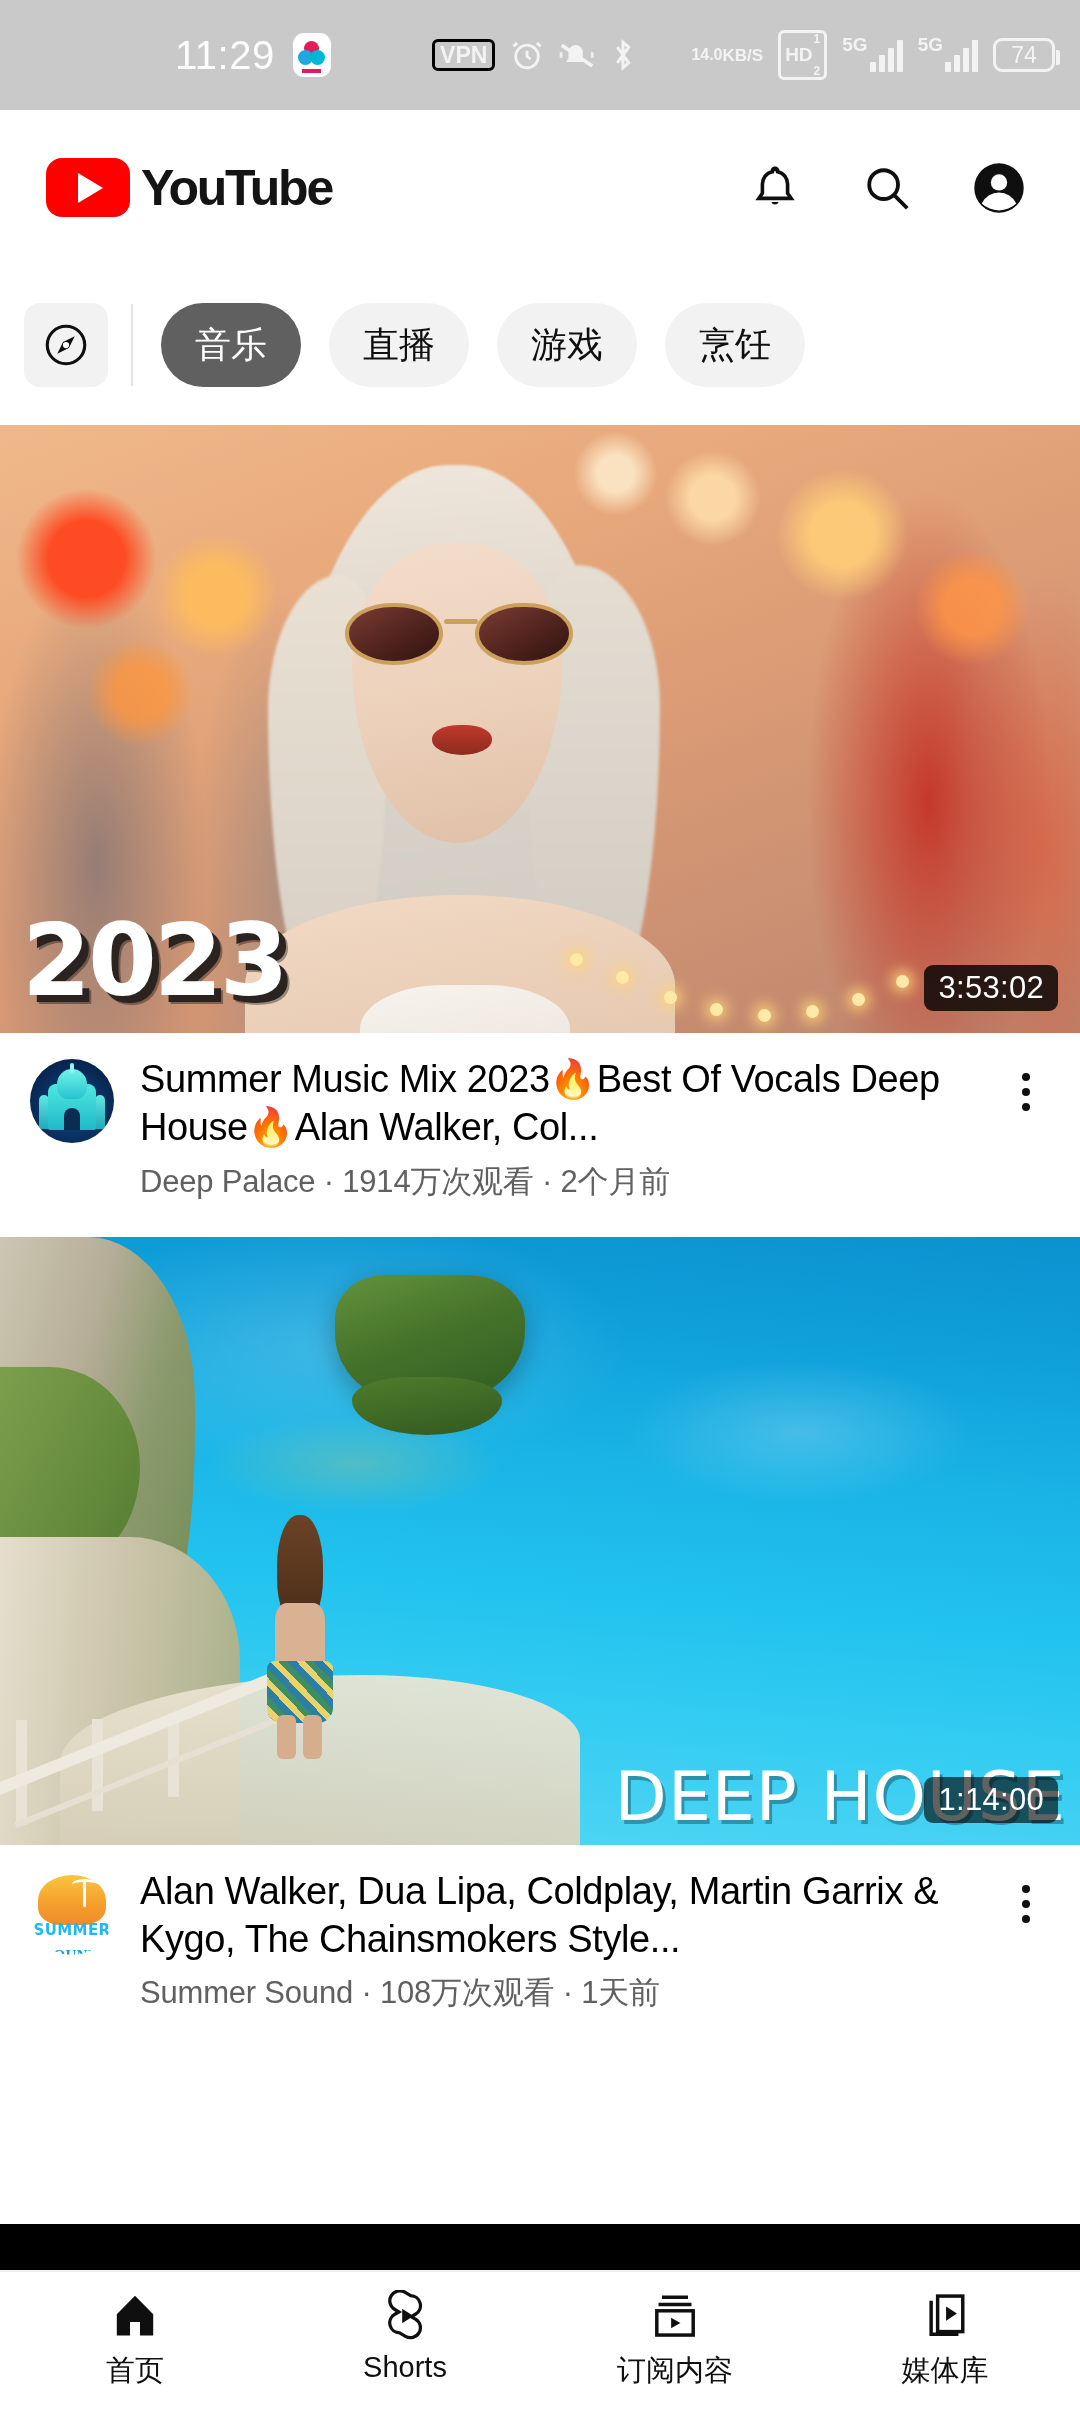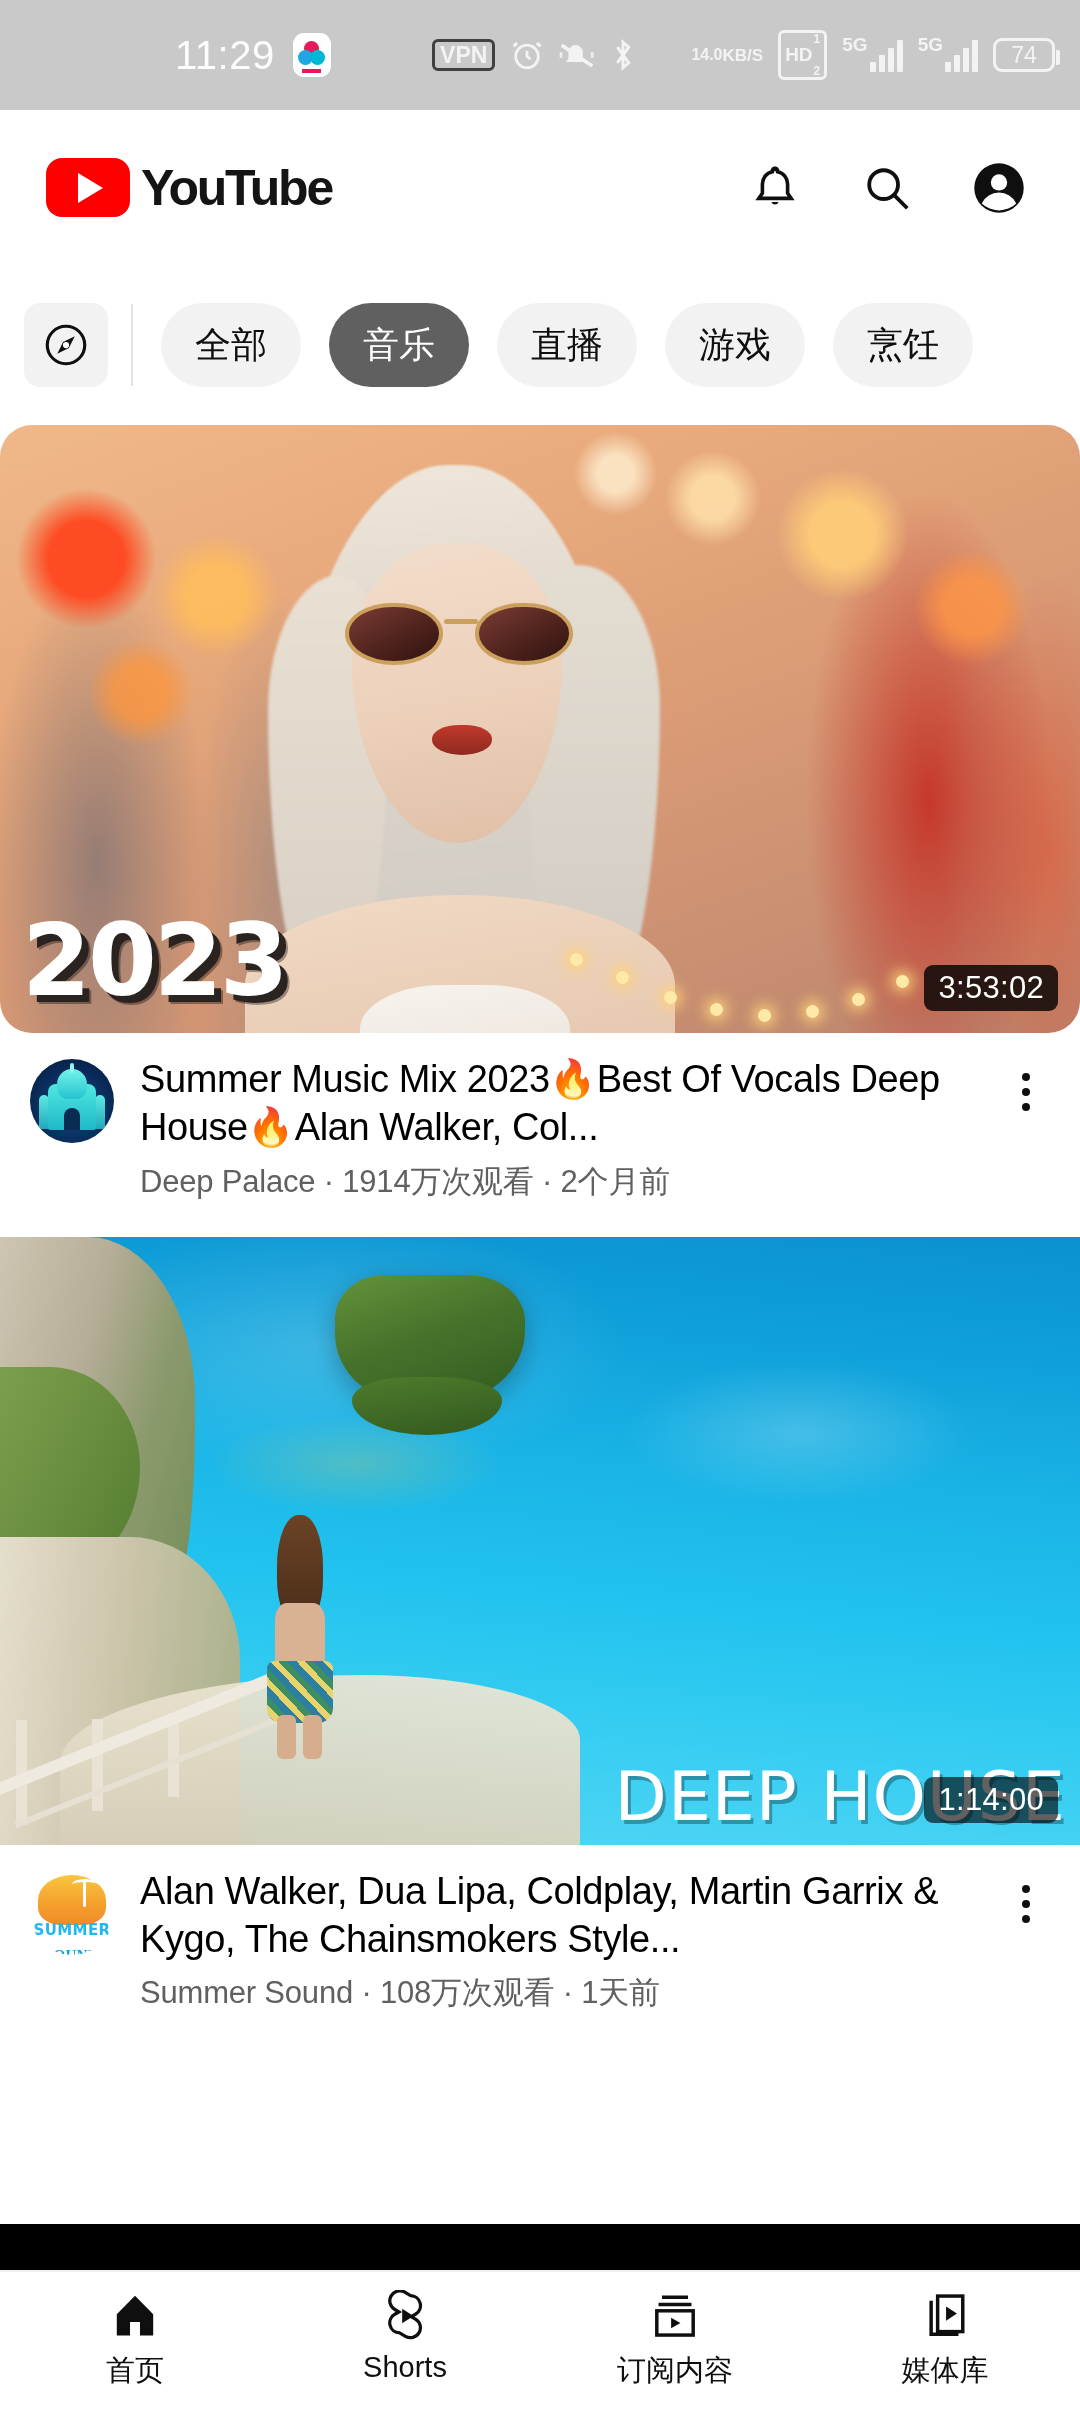--- a/index.html
+++ b/index.html
@@ -25,21 +25,21 @@
   }
   .sb-appicon .petal{position:absolute;width:15px;height:15px;border-radius:50%;}
   .sb-appicon .p1{background:#e8195b;top:8px;left:11px;}
   .sb-appicon .p2{background:#1ea7e1;top:17px;left:5px;}
   .sb-appicon .p3{background:#00b7d4;top:17px;left:17px;}
   .sb-appicon .bar{position:absolute;bottom:4px;left:9px;width:19px;height:4px;background:#e8195b;}
 
   .sb-right{ display:flex; align-items:center; gap:15px; margin-left:auto; margin-right:25px; }
   .icn{ color:#f3f3f3; display:flex; align-items:center; }
   .vpn-box{
-    border:3px solid #404040;border-radius:6px;padding:0px 5px;
+    border:3px solid #000000;border-radius:6px;padding:0px 5px;
     font-size:23px;font-weight:700;line-height:26px;letter-spacing:0px;
   }
   .hd-box{
     border:3px solid #f3f3f3;border-radius:6px;padding:0 4px;
     font-size:19px;font-weight:700;line-height:24px;display:flex;align-items:center;
   }
   .hd-box sup{font-size:12px;line-height:1;vertical-align:super;}
   .hd-box sub{font-size:12px;line-height:1;vertical-align:sub;}
   .netspeed{ text-align:center; line-height:1; }
   .netspeed .n1{ font-size:16px; font-weight:700; display:block;margin-left:40px; }
@@ -112,21 +112,20 @@
       radial-gradient(circle at 13% 44%, rgba(255,150,60,0.75) 0 26px, rgba(255,150,60,0) 54px),
       radial-gradient(circle at 78% 18%, rgba(255,205,120,0.9) 0 32px, rgba(255,205,120,0) 66px),
       radial-gradient(circle at 90% 30%, rgba(255,150,70,0.8) 0 28px, rgba(255,150,70,0) 58px),
       radial-gradient(circle at 66% 12%, rgba(255,225,170,0.85) 0 22px, rgba(255,225,170,0) 48px),
       radial-gradient(circle at 57% 8%, rgba(255,240,210,0.8) 0 18px, rgba(255,240,210,0) 42px),
       radial-gradient(ellipse 170px 430px at 86% 62%, rgba(196,40,30,0.85) 0%, rgba(196,40,30,0) 72%),
       radial-gradient(ellipse 120px 380px at 97% 70%, rgba(220,90,60,0.7) 0%, rgba(220,90,60,0) 72%),
       radial-gradient(ellipse 150px 400px at 9% 72%, rgba(120,110,115,0.7) 0%, rgba(120,110,115,0) 74%),
       radial-gradient(ellipse 120px 380px at 26% 74%, rgba(150,135,130,0.6) 0%, rgba(150,135,130,0) 74%),
       linear-gradient(160deg,#f0b88a 0%,#e8a97c 28%,#d99a75 55%,#c98f72 80%,#b9836c 100%);
-    border-radius: 32px;
   }
   .t1 .girl-hair{
     position:absolute; left:290px; top:40px; width:330px; height:570px;
     background:linear-gradient(175deg,#efe7dc 0%,#e3dbd0 25%,#d8d2c9 55%,#cfcac2 100%);
     border-radius:48% 48% 42% 42%/58% 58% 42% 42%;
     filter:blur(1.2px);
   }
   .t1 .hair-l{
     position:absolute; left:268px; top:150px; width:120px; height:450px;
     background:linear-gradient(180deg,#e9e0d3,#d6cec3);
@@ -449,21 +448,20 @@
 
 <div class="chips">
   <div class="chip-compass">
     <svg width="50" height="50" viewBox="0 0 24 24" fill="none" stroke="#0f0f0f" stroke-width="1.5">
       <circle cx="12" cy="12" r="9"></circle>
       <path d="M16.2 7.8 13.4 13.4 7.8 16.2 10.6 10.6z" fill="#0f0f0f" stroke="none"></path>
       <circle cx="12" cy="12" r="1.5" fill="#ffffff" stroke="none"></circle>
     </svg>
   </div>
   <div class="chip-div"></div>
-  <div class="chip">全部</div>
   <div class="chip active">音乐</div>
   <div class="chip">直播</div>
   <div class="chip">游戏</div>
   <div class="chip">烹饪</div>
 </div>
 
 <div class="feed">
 
   <div>
     <div class="thumb t1">

